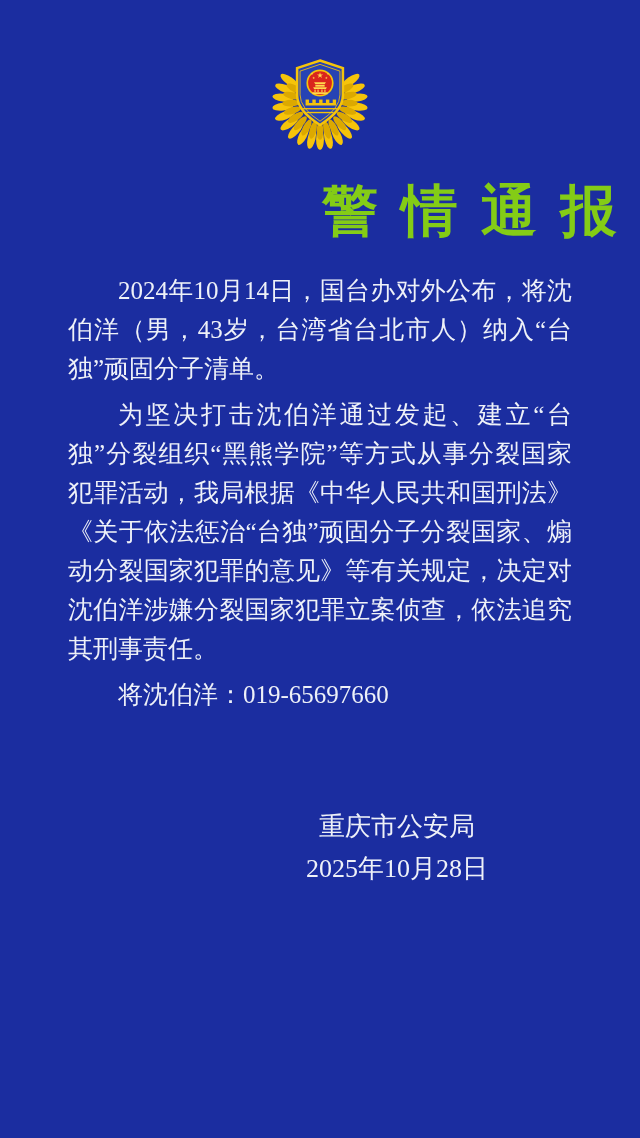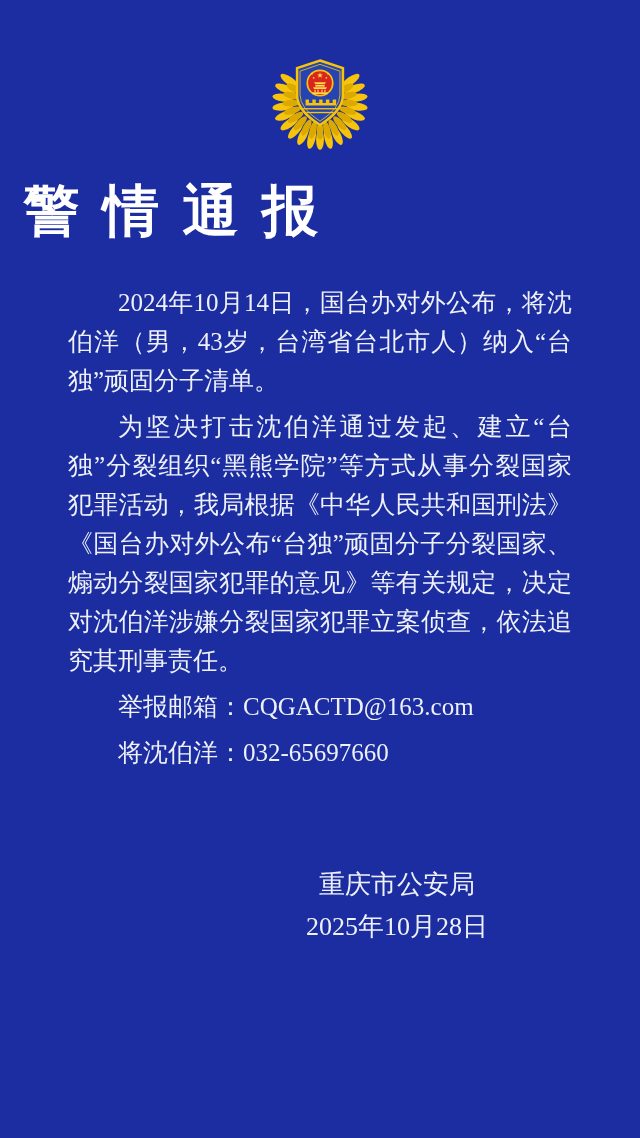--- a/index.html
+++ b/index.html
@@ -12,31 +12,31 @@
     overflow:hidden;
     font-family:"Liberation Serif","DejaVu Serif",serif;
     color:#eef1f8;
   }
   .emblem-wrap {
     display:flex; justify-content:center;
     padding-top:56px;
   }
   .title {
     margin:16px 0 0 0;
-    text-align:left;
+    text-align:right;
     font-size:56px;
     font-weight:bold;
     letter-spacing:0.42em;
     text-indent:0.42em;
     line-height:72px;
-    color:#ffffff;
+    color:#84cc16;
   }
   .body-text {
     width:504px;
-    margin:36px auto 0;
+    margin:24px auto 0;
     font-size:25px;
     line-height:39px;
     text-align:justify;
     text-justify:inter-ideograph;
   }
   .body-text p {
     margin:0 0 7px 0;
     text-indent:2em;
   }
   .contact-line { text-indent:2em; margin:0; }
@@ -137,23 +137,22 @@
           <rect x="50" y="65.5" width="32" height="1.6"></rect>
         </g>
       </svg>
     </span>
   </div>
 
   <h1 class="title">警情通报</h1>
 
   <div class="body-text">
     <p>2024年10月14日，国台办对外公布，将沈伯洋（男，43岁，台湾省台北市人）纳入“台独”顽固分子清单。</p>
-    <p>为坚决打击沈伯洋通过发起、建立“台独”分裂组织“黑熊学院”等方式从事分裂国家犯罪活动，我局根据《中华人民共和国刑法》《国台办对外公布“台独”顽固分子分裂国家、煽动分裂国家犯罪的意见》等有关规定，决定对沈伯洋涉嫌分裂国家犯罪立案侦查，依法追究其刑事责任。</p>
-    <p class="contact-line"><span>举报邮箱：</span><span>CQGACTD@163.com</span></p>
-    <p class="contact-line"><span>将沈伯洋：</span><span>032-65697660</span></p>
+    <p>为坚决打击沈伯洋通过发起、建立“台独”分裂组织“黑熊学院”等方式从事分裂国家犯罪活动，我局根据《中华人民共和国刑法》《关于依法惩治“台独”顽固分子分裂国家、煽动分裂国家犯罪的意见》等有关规定，决定对沈伯洋涉嫌分裂国家犯罪立案侦查，依法追究其刑事责任。</p>
+    <p class="contact-line"><span>将沈伯洋：</span><span>019-65697660</span></p>
   </div>
 
   <div class="signature">
     <p class="sig-line">重庆市公安局</p>
     <p class="sig-line">2025年10月28日</p>
   </div>
 
 </div>
 
 </body></html>

